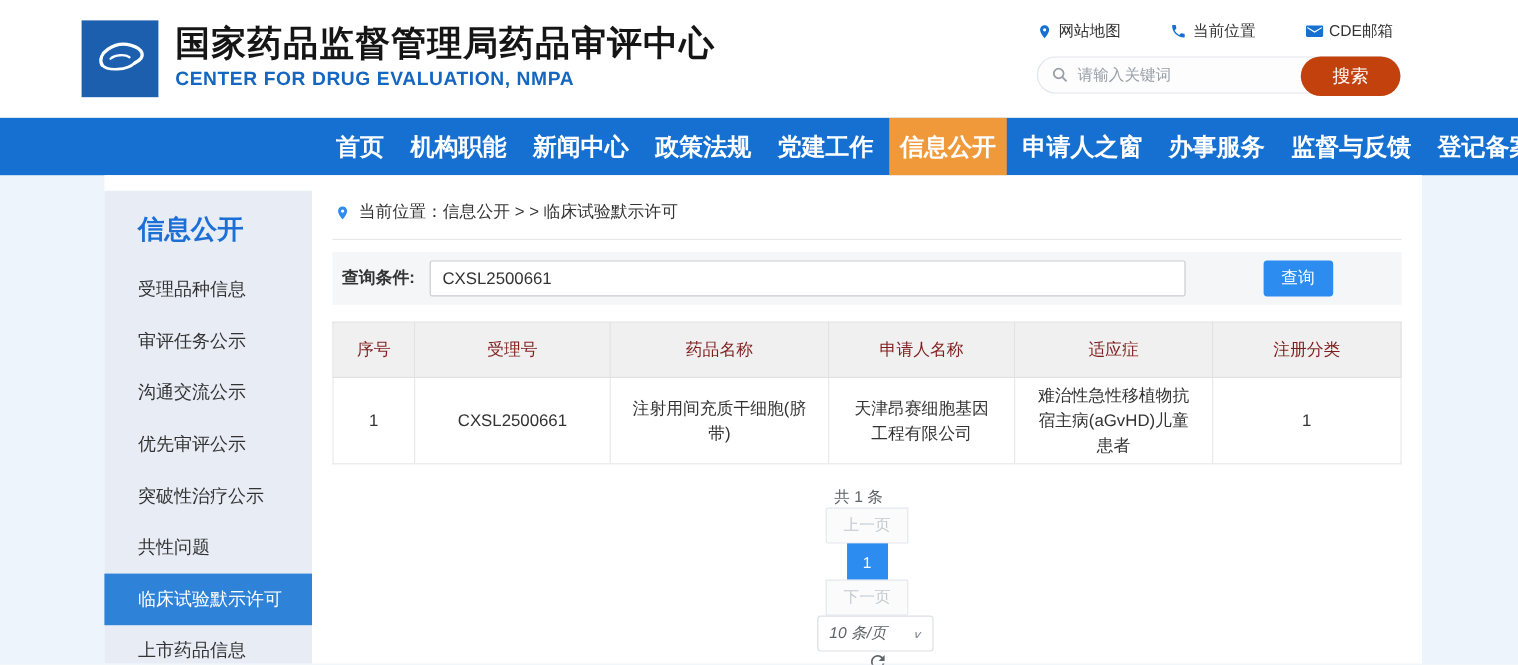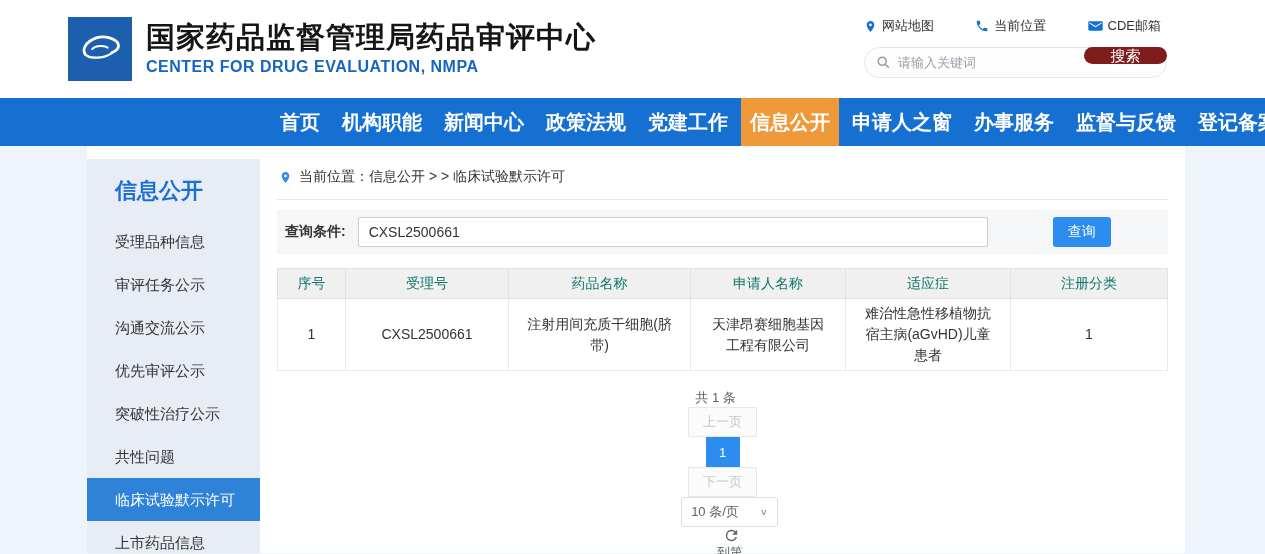--- a/index.html
+++ b/index.html
@@ -11,21 +11,21 @@
   .logo-box { width:64px; height:64px; background:#1b5fae; margin-right:14px; display:flex; align-items:center; justify-content:center; flex:0 0 auto; }
   .brand-title { font-size:29px; font-weight:bold; color:#151515; letter-spacing:1px; line-height:1.1; }
   .brand-sub { font-size:16px; font-weight:bold; color:#1566c0; letter-spacing:.5px; margin-top:5px; }
   .header-right { position:absolute; right:98px; top:17px; width:303px; display:flex; flex-direction:column; gap:12px; }
   .quick-links { display:flex; justify-content:space-between; padding-right:6px; }
   .quick-link { display:flex; align-items:center; gap:5px; font-size:13px; color:#333; cursor:pointer; }
   .quick-link svg { display:block; }
   .search-bar { position:relative; height:31px; border:1px solid #e2e6eb; border-radius:16px; background:#fdfdfe; display:flex; align-items:center; padding-left:11px; }
   .search-bar input { border:none; outline:none; background:transparent; font-size:13px; color:#333; flex:1; font-family:inherit; }
   .search-bar input::placeholder { color:#9aa0a8; }
-  .search-btn { position:absolute; right:-1px; top:-1px; height:17px; width:83px; border:none; border-radius:17px; background:#7f1d1d; color:#fff; font-size:15px; cursor:pointer; font-family:Liberation Serif, serif; }
+  .search-btn { position:absolute; right:-1px; top:-1px; height:33px; width:83px; border:none; border-radius:17px; background:#c2410c; color:#fff; font-size:15px; cursor:pointer; font-family:Liberation Serif, serif; }
 
   
   .navbar { height:48px; background:#1570d2; display:flex; align-items:stretch; padding-left:271px; }
   .nav-item { display:flex; align-items:center; padding:0 9px; color:#fff; font-size:20px; font-weight:bold; cursor:pointer; white-space:nowrap; }
   .nav-item.active { background:#f0993b; }
   .nav-sep { width:1px; height:15px; background:rgba(255,255,255,.55); align-self:center; margin:0 2px; }
 
   
   .page-body { display:flex; margin-left:87px; width:1098px; background:#fff; height:407px; }
   .sidebar { width:173px; background:#e8edf5; margin-top:13px; flex:0 0 auto; }
@@ -34,28 +34,28 @@
   .side-item.active { background:#2e83d8; color:#fff; }
 
   .main { flex:1; padding:13px 18px 0 17px; }
   .breadcrumb { display:flex; align-items:center; gap:7px; font-size:14px; color:#333; padding:9px 0 13px 2px; border-bottom:1px solid #e8e8e8; }
   .query-bar { margin-top:10px; background:#f5f6f8; height:44px; display:flex; align-items:center; padding-left:8px; }
   .query-label { font-size:14px; color:#333; font-weight:600; margin-right:12px; white-space:nowrap; }
   .query-input { width:630px; height:30px; border:1px solid #c9ccd2; border-radius:2px; background:#fff; font-size:14px; color:#333; padding:0 10px; outline:none; font-family:inherit; }
   .query-btn { margin-left:65px; width:58px; height:30px; background:#2d8cf0; color:#fff; border:none; border-radius:3px; font-size:14px; cursor:pointer; font-family:inherit; }
 
   table.result { margin-top:14px; width:890px; border-collapse:collapse; table-layout:fixed; }
-  table.result th { background:#f0f0f0; border:1px solid #e2e2e2; height:30px; font-size:14px; color:#0f766e; font-weight:normal; }
+  table.result th { background:#f0f0f0; border:1px solid #e2e2e2; height:46px; font-size:14px; color:#7f1d1d; font-weight:normal; }
   table.result td { background:#fff; border:1px solid #e9e9e9; height:55px; text-align:center; vertical-align:middle; font-size:14px; color:#333; line-height:1.5; padding:4px 18px; word-break:break-word; }
 
   .pagination { margin-top:18px; display:flex; align-items:center; font-size:13px; color:#606266;flex-direction:column; }
   .pg-total { margin-right:14px; white-space:nowrap; }
   .pg-btn { height:30px; line-height:28px; padding:0 14px; border:1px solid #e4e7ed; background:#fbfbfc; color:#c3c8d0; font-size:13px; cursor:default; white-space:nowrap; }
   .pg-num { width:34px; height:30px; line-height:30px; text-align:center; background:#2d8cf0; border:1px solid #2d8cf0; color:#fff; cursor:pointer; }
-  .pg-size { margin-left:14px; height:30px; border:1px solid #dcdfe6; border-radius:3px; background:#fff; display:flex; align-items:center; gap:21px; padding:0 9px; cursor:pointer; white-space:nowrap; }
+  .pg-size { margin-left:14px; height:30px; border:1px solid #dcdfe6; border-radius:3px; background:#fff; display:flex; align-items:center; gap:21px; padding:0 9px; cursor:pointer; white-space:nowrap;font-style:italic; }
   .pg-size .chev { font-size:11px; color:#8a9099; transform:scaleY(.8); }
   .pg-refresh { margin-left:17px; cursor:pointer; display:flex; align-items:center; }
   .pg-goto-label { margin-left:15px; white-space:nowrap; }
   .pg-goto-input { width:44px; height:28px; border:1px solid #dcdfe6; border-radius:3px; text-align:center; margin:0 9px; font-size:13px; color:#333; outline:none; font-family:inherit; }
   .pg-goto-suffix { margin-right:8px; }
   .pg-confirm { height:16px; padding:0 16px; border:1px solid #dcdfe6; border-radius:3px; background:#fff; font-size:13px; color:#333; font-weight:bold; cursor:pointer; font-family:inherit; }
 </style>
 </head>
 <body>
 

